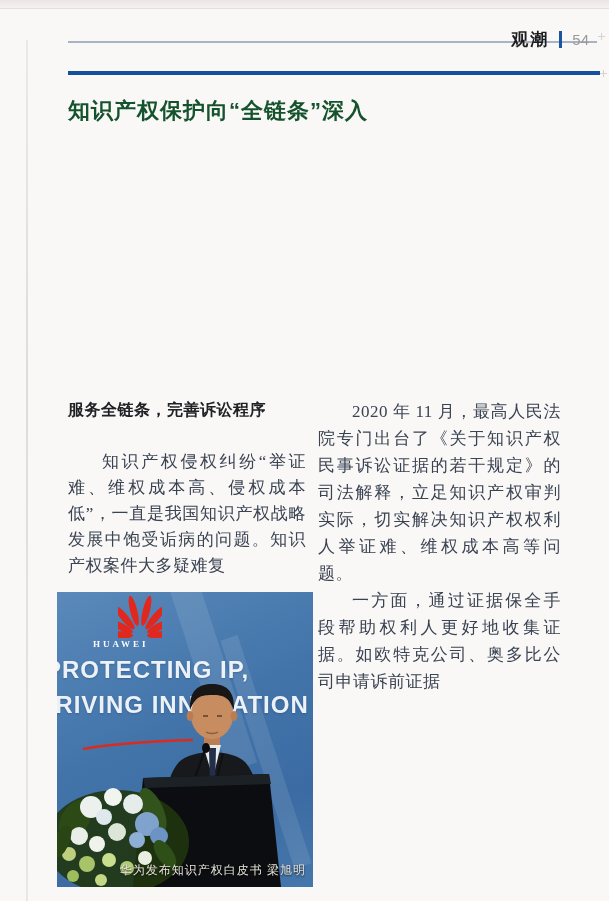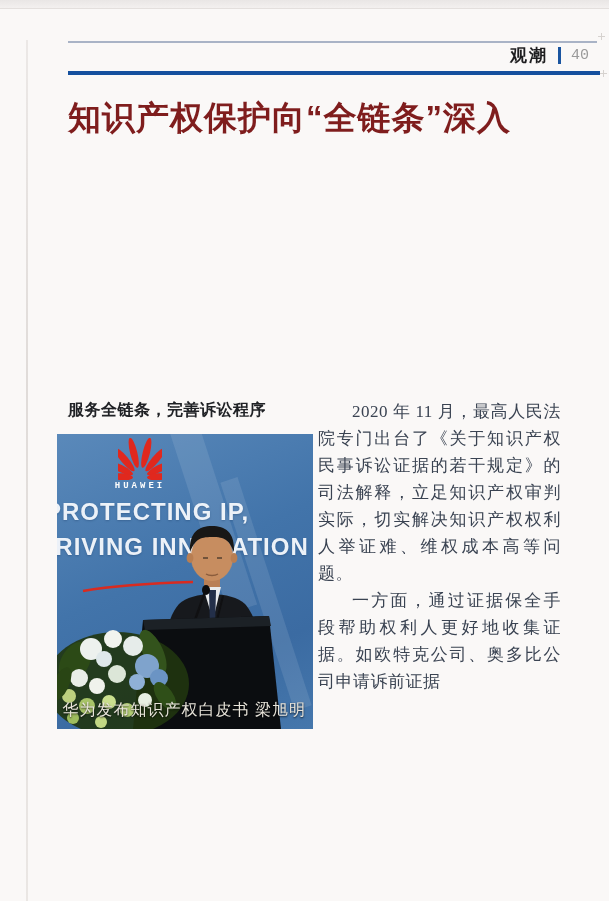--- a/index.html
+++ b/index.html
@@ -26,35 +26,35 @@
   }
   .crop-mark{ position:absolute; width:7px; height:7px; opacity:.55; }
   .crop-mark:before, .crop-mark:after{ content:""; position:absolute; background:#b9b4b0; }
   .crop-mark:before{ left:3px; top:0; width:1px; height:7px; }
   .crop-mark:after{ left:0; top:3px; width:7px; height:1px; }
 
   
   .rule-thin{ position:absolute; left:68px; right:12px; top:41px; height:2px; background:#a9b3c6; }
   .rule-thick{ position:absolute; left:68px; right:9px; top:71px; height:4px; background:#15509e; }
   .header-row{
-    position:absolute; top:44px; right:20px;
+    position:absolute; top:28px; right:20px;
     display:flex; align-items:center; gap:10px;
-    font-family:Liberation Mono, monospace;
+    font-family:Liberation Sans, sans-serif;
     text-align:center;
   }
   .section-label{ font-weight:bold; font-size:17px; color:#1d1d1f; letter-spacing:2px; }
   .header-bar{ width:3px; height:17px; background:#1a55a0; }
   .page-number{ font-size:15px; color:#9a9a9a; }
 
   
   .article-title{
     position:absolute; left:68px; top:96px; width:530px;
     font-family:"Liberation Sans","DejaVu Sans",sans-serif;
-    font-weight:bold; font-size:33px; letter-spacing:1px;
-    color:#7f1d1d;
+    font-weight:bold; font-size:22px; letter-spacing:1px;
+    color:#14532d;
   }
   .article-authors{
     position:absolute; left:68px; top:164px;
     font-family:"Liberation Sans","DejaVu Sans",sans-serif;
     font-size:14.5px; color:#767472; letter-spacing:3px;
   }
 
   
   .article-intro{
     position:absolute; left:68px; top:206px; width:530px;
@@ -80,64 +80,65 @@
 
   
   .figure{
     position:relative; margin-left:-11px; margin-top:13px;
     width:256px; height:295px; overflow:hidden;
     background:linear-gradient(155deg,#5a89ba 0%,#4274aa 45%,#3b6ba2 75%,#4577ac 100%);
   }
   .figure .streak{ position:absolute; background:rgba(255,255,255,.10); transform:rotate(-18deg); }
   .huawei-logo{ position:absolute; left:61px; top:4px; width:44px; height:42px; }
   .huawei-wordmark{
-    position:absolute; left:36px; top:47px; width:94px; text-align:center;
-    font-family:Liberation Mono, monospace;
+    position:absolute; left:36px; top:47px; width:94px; 
+    font-family:Liberation Serif, serif;
     font-weight:bold; font-size:9px; letter-spacing:3px; color:#fdfdfd;
   }
   .banner{
     position:absolute; white-space:nowrap;
     font-family:"Liberation Sans","DejaVu Sans",sans-serif;
     font-weight:bold; color:rgba(250,252,255,.93);
     font-size:24px; letter-spacing:1px;
     text-shadow:0 1px 2px rgba(30,60,100,.35);
   }
   .banner.l1{ left:-12px; top:64px; }
   .banner.l2{ left:-20px; top:99px; }
   .figure-svg{ position:absolute; left:0; top:0; }
   .photo-caption{
     position:absolute; right:7px; bottom:8px;
     font-family:"Liberation Sans","DejaVu Sans",sans-serif;
-    font-size:16px; color:#e8e4da; letter-spacing:1px;
+    font-size:12px; color:#e8e4da; letter-spacing:1px;
     text-shadow:0 1px 2px rgba(0,0,0,.8);
   }
 </style>
 </head>
 <body>
 
 <div class="page">
 
   <div class="scan-top-strip"></div>
   <div class="scan-left-edge"></div>
   <div class="crop-mark" style="left:598px; top:33px;"></div>
   <div class="crop-mark" style="left:600px; top:70px;"></div>
 
   <div class="rule-thin"></div>
   <div class="header-row">
     <span class="section-label">观潮</span>
     <span class="header-bar"></span>
-    <span class="page-number">40</span>
+    <span class="page-number">54</span>
   </div>
   <div class="rule-thick"></div>
 
   <h1 class="article-title">知识产权保护向“全链条”深入</h1>
 
 
   <div class="col-left">
     <div class="subheading">服务全链条，完善诉讼程序</div>
+    <p class="body-par">知识产权侵权纠纷“举证难、维权成本高、侵权成本低”，一直是我国知识产权战略发展中饱受诟病的问题。知识产权案件大多疑难复</p>
 
     <div class="figure">
       <div class="streak" style="left:140px; top:-20px; width:30px; height:200px;"></div>
       <div class="streak" style="left:200px; top:40px; width:18px; height:240px;"></div>
 
       <svg class="huawei-logo" viewBox="0 0 44 42">
         <g transform="translate(22,40)">
           <g fill="#e0281e">
             <ellipse cx="0" cy="-22" rx="3.6" ry="14" transform="rotate(-64)"></ellipse>
             <ellipse cx="0" cy="-24" rx="3.6" ry="15" transform="rotate(-40)"></ellipse>

